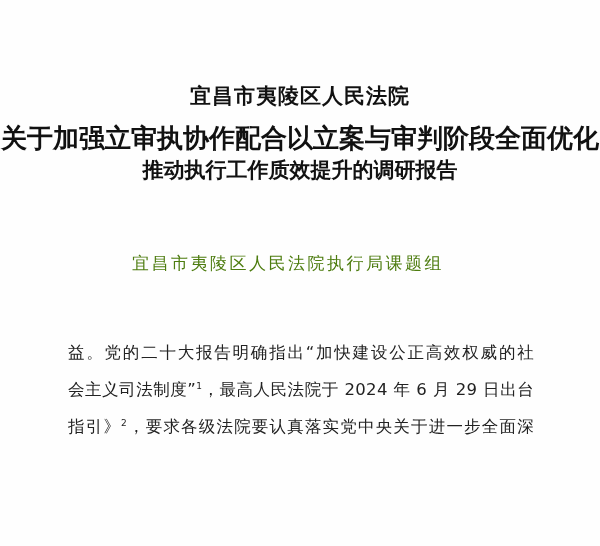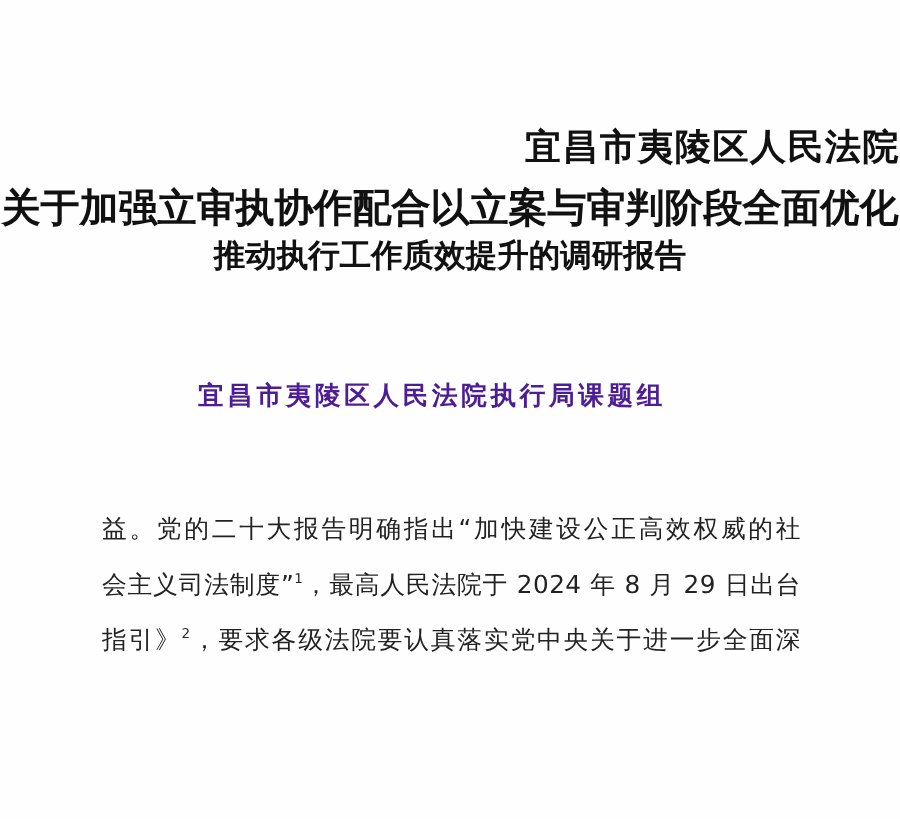--- a/index.html
+++ b/index.html
@@ -23,37 +23,36 @@
     .title {
       position: absolute;
       left: 0;
       width: 600px;
       text-align: center;
       font-family: "DejaVu Serif", "Liberation Serif", serif;
       font-weight: bold;
       color: #111111;
       white-space: nowrap;
     }
-    .title.t1 { top: 82px; font-size: 24px; letter-spacing: 1px; text-align: right; }
+    .title.t1 { top: 82px; font-size: 21px; letter-spacing: 1px; }
     .title.t2 { top: 121px; font-size: 26px; letter-spacing: 0px; }
     .title.t3 { top: 156px; font-size: 21px; letter-spacing: 0px; }
     .subtitle {
       position: absolute;
       left: 0;
       width: 562px;
       top: 252px;
       text-align: center;
       font-family: "DejaVu Serif", "Liberation Serif", serif;
       font-size: 17px;
       letter-spacing: 2.5px;
-      color: #4c1d95;
+      color: #4d7c0f;
       white-space: nowrap;
       padding-left: 14px;
       box-sizing: border-box;
-      font-weight: bold;
     }
     .body {
       position: absolute;
       left: 68px;
       top: 335px;
       width: 466px;
       font-family: "DejaVu Sans", "Liberation Sans", sans-serif;
       font-size: 16.5px;
       color: #222222;
     }
@@ -78,17 +77,17 @@
 <div class="page">
 
   <div class="title t1">宜昌市夷陵区人民法院</div>
   <div class="title t2">关于加强立审执协作配合以立案与审判阶段全面优化</div>
   <div class="title t3">推动执行工作质效提升的调研报告</div>
 
   <div class="subtitle">宜昌市夷陵区人民法院执行局课题组</div>
 
   <div class="body">
     <div class="line">益。党的二十大报告明确指出“加快建设公正高效权威的社</div>
-    <div class="line"><span>会主义司法制度”</span><sup>1</sup><span>，最高人民法院于 2024 年 8 月 29 日出台</span></div>
+    <div class="line"><span>会主义司法制度”</span><sup>1</sup><span>，最高人民法院于 2024 年 6 月 29 日出台</span></div>
     <div class="line"><span>指引》</span><sup>2</sup><span>，要求各级法院要认真落实党中央关于进一步全面深</span></div>
   </div>
 
 </div>
 
 </body></html>

